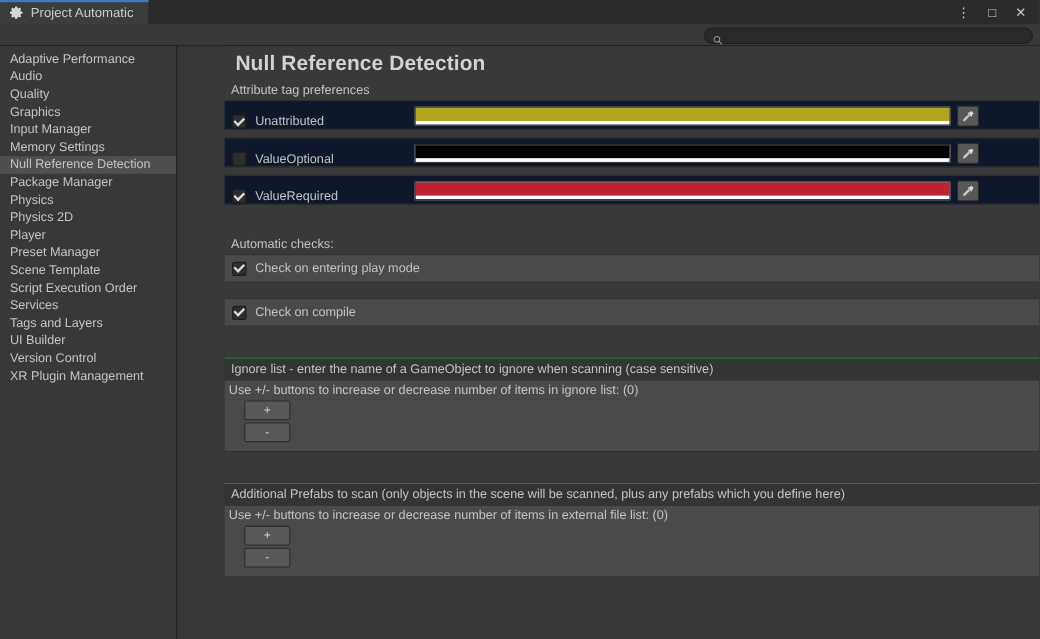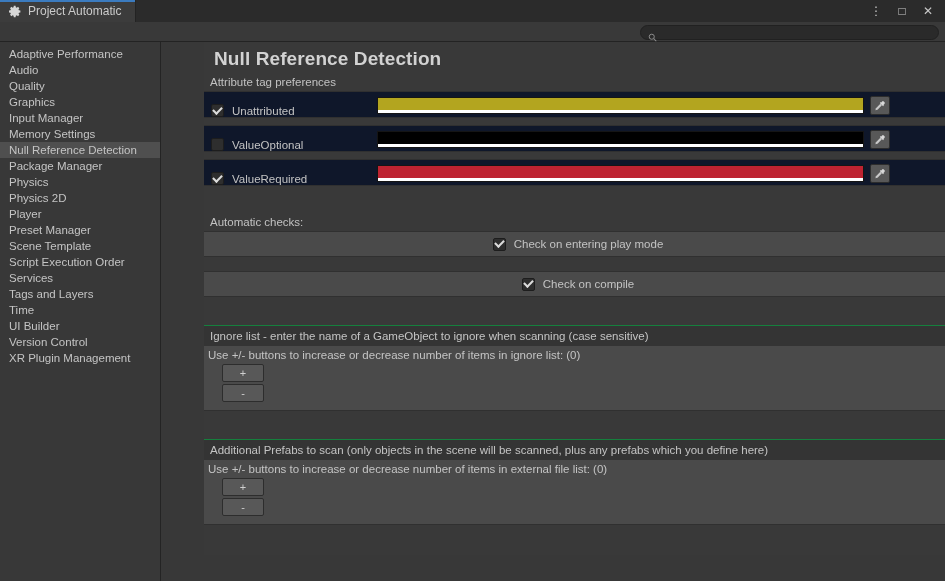--- a/index.html
+++ b/index.html
@@ -147,21 +147,21 @@
     border-radius: 2px;
     display: flex; align-items: center; justify-content: center;
   }
 
   
   .check-row {
     height: 26px;
     background: #4a4a4a;
     border-top: 1px solid #303030;
     border-bottom: 1px solid #303030;
-    display: flex; align-items: center; justify-content: center;
+    display: flex; align-items: center;
   }
   .check-row .cb { margin-left: 7px; }
   .check-row.indented .cb { margin-left: 7px; }
   .check-row .attr-label { margin-left: 8px; }
   .check-row.indented .attr-label { margin-left: 22px; }
 
   
   .list-header {
     background: #343434;
     color: #c4c4c4; font-size: 11.5px;
@@ -238,21 +238,20 @@
   <div class="side-item selected">Null Reference Detection</div>
   <div class="side-item">Package Manager</div>
   <div class="side-item">Physics</div>
   <div class="side-item">Physics 2D</div>
   <div class="side-item">Player</div>
   <div class="side-item">Preset Manager</div>
   <div class="side-item">Scene Template</div>
   <div class="side-item">Script Execution Order</div>
   <div class="side-item">Services</div>
   <div class="side-item">Tags and Layers</div>
-  <div class="side-item">Time</div>
   <div class="side-item">UI Builder</div>
   <div class="side-item">Version Control</div>
   <div class="side-item">XR Plugin Management</div>
 </div>
 
 <div class="content">
 
   <div class="page-title">Null Reference Detection</div>
 
   <div class="section-caption">Attribute tag preferences</div>

